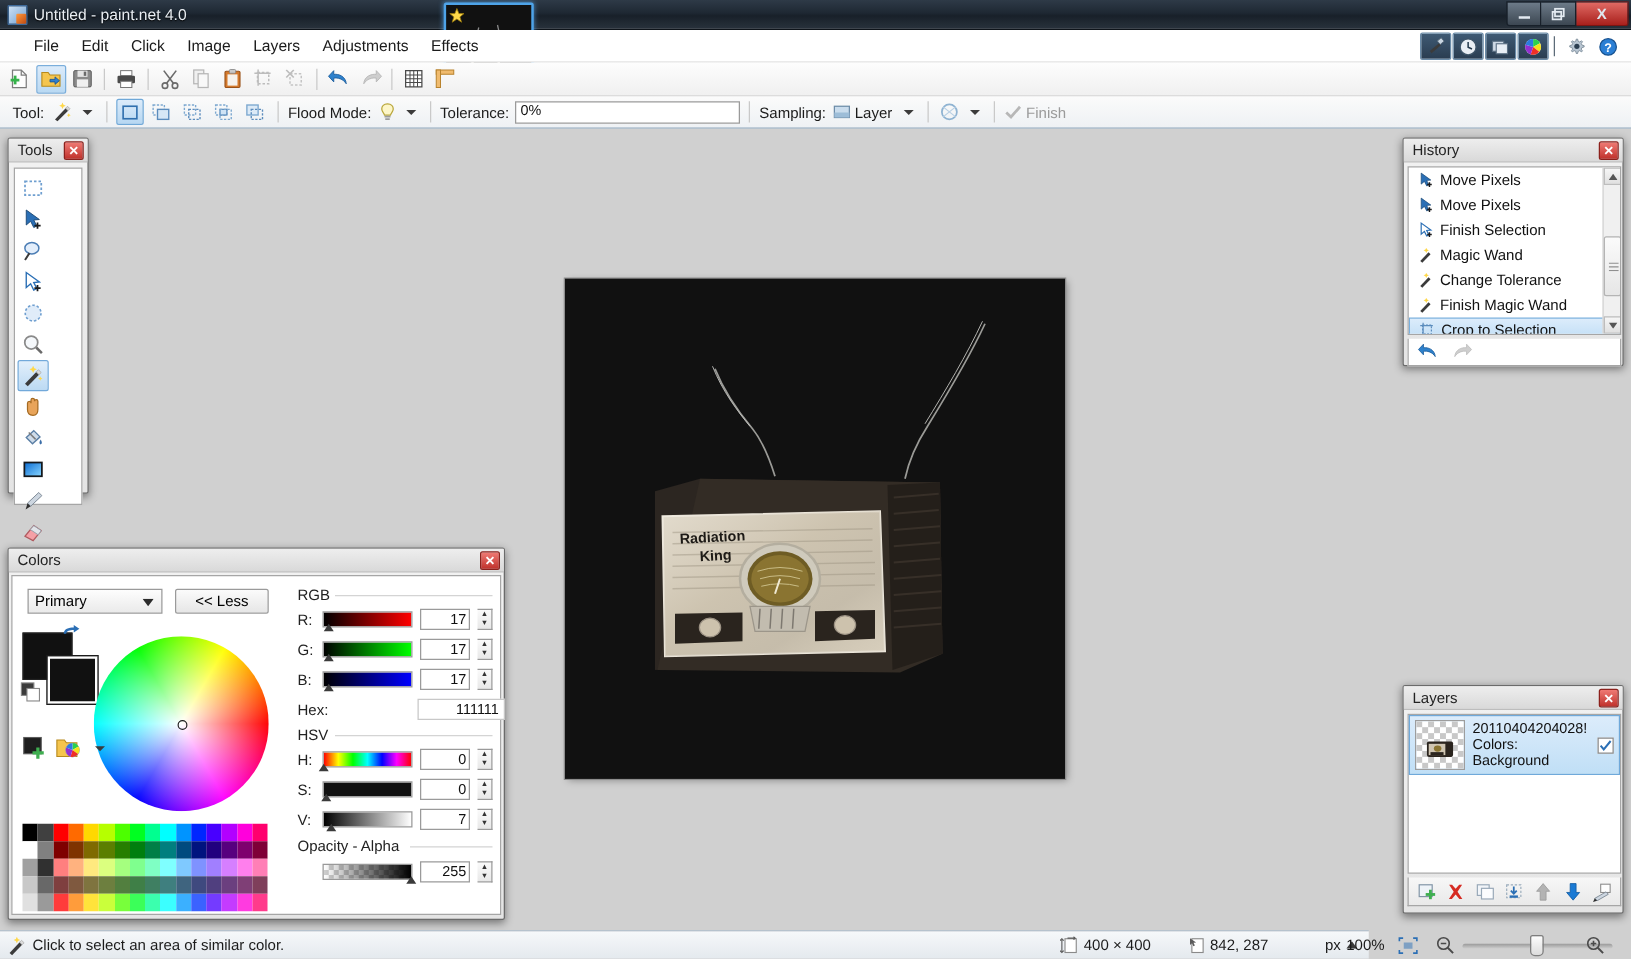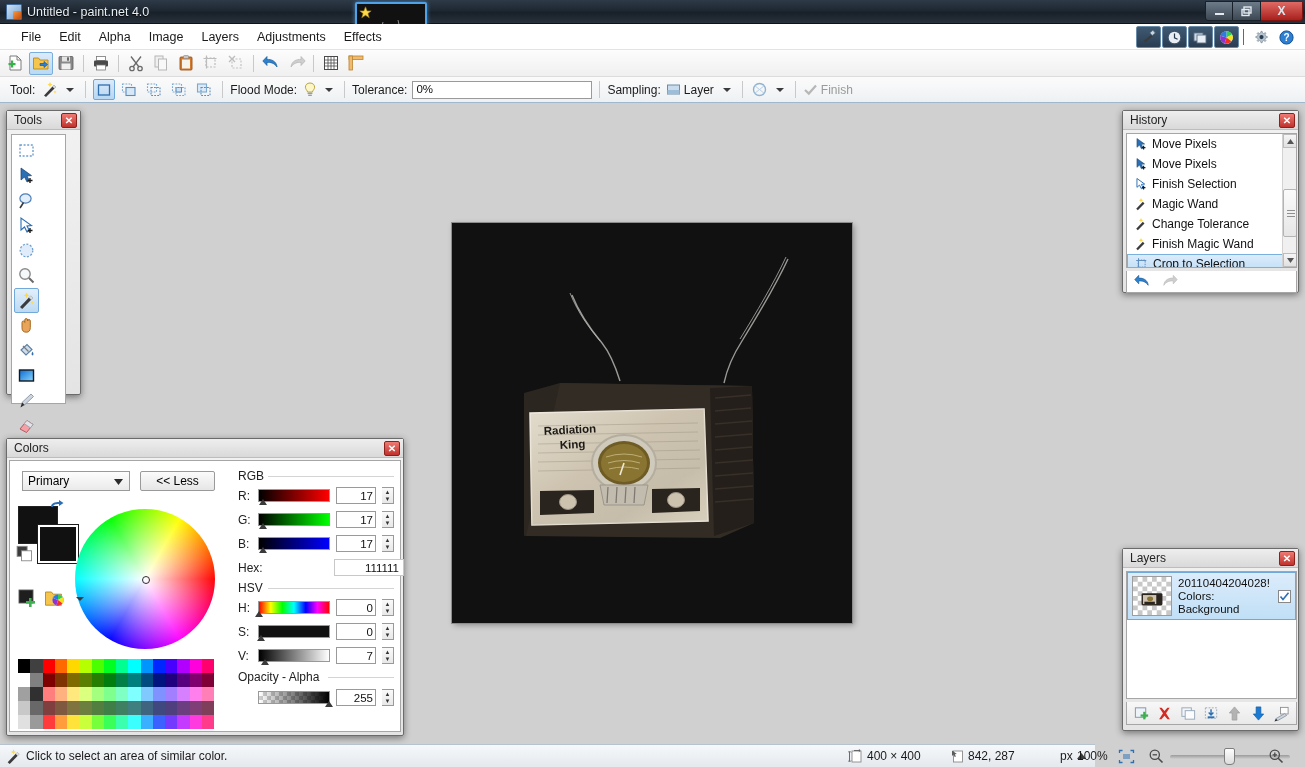--- a/index.html
+++ b/index.html
@@ -51,21 +51,21 @@
   #imgtab .thumbstar{
     position:absolute; left:2px; top:2px; width:13px;height:13px; z-index:5;
   }
   #tabarrow{
     position:absolute; left:434px; top:30px; width:14px;height:12px;
   }
   
   #menubar {
     position:absolute; left:0; top:24px; width:1305px; height:26px;
     background:#ffffff; border-bottom:1px solid #e3e3e3;
-    display:flex; align-items:center; padding-left:12px;
+    display:flex; align-items:center; padding-left:18px;
   }
   #menubar .mi { padding:4px 9px; font-size:12.5px; color:#1b1b1b; cursor:default; }
   
   #toolbar {
     position:absolute; left:0; top:50px; width:1305px; height:27px;
     background:linear-gradient(to bottom,#fdfdfd,#f0f0f0);
     border-bottom:1px solid #dcdcdc;
     display:flex; align-items:center; padding-left:4px; gap:1px;
   }
   .tbtn { width:24px;height:23px; display:flex;align-items:center;justify-content:center; border:1px solid transparent; border-radius:2px;}
@@ -110,21 +110,21 @@
     border-bottom:1px solid #bdbdbd;
     position:relative;
   }
   .pclose {
     position:absolute; right:3px; top:2px; width:16px;height:15px;
     background:linear-gradient(to bottom,#ef7a74,#c0322c);
     border:1px solid #8c211c; border-radius:2px; color:#fff;
     font-size:10px; display:flex;align-items:center;justify-content:center; font-weight:bold;
   }
   
-  #toolspanel { left:6px; top:110px; width:75px; height:285px; }
+  #toolspanel { left:6px; top:110px; width:65px; height:285px; }
   #toolsgrid {
     margin:4px; background:#fff; border:1px solid #a6a6a6;
     width:55px; height:270px; padding:3px 2px;
     display:flex; flex-wrap:wrap; align-content:flex-start;
   }
   .tool {
     width:25px;height:25px;display:flex;align-items:center;justify-content:center;
     border:1px solid transparent; border-radius:2px;
   }
   .tool.sel { background:linear-gradient(to bottom,#e2effb,#bcdaf3); border-color:#72a9da; }
@@ -240,21 +240,21 @@
   </svg>
 </div>
 <svg id="tabarrow" viewBox="0 0 14 12">
   <rect x="1" y="1" width="12" height="4" fill="#5ba7e4"></rect>
   <polygon points="3,6 11,6 7,11" fill="#5ba7e4"></polygon>
 </svg>
 
 <div id="menubar">
   <div class="mi">File</div>
   <div class="mi">Edit</div>
-  <div class="mi">Alpha</div>
+  <div class="mi">Click</div>
   <div class="mi">Image</div>
   <div class="mi">Layers</div>
   <div class="mi">Adjustments</div>
   <div class="mi">Effects</div>
 </div>
 
 <div id="quickicons">
   <div class="qi on">
     <svg width="17" height="17" viewBox="0 0 17 17">
       <rect x="3" y="8.5" width="10" height="2.2" transform="rotate(-40 8 9)" fill="#3b3b3b"></rect>

